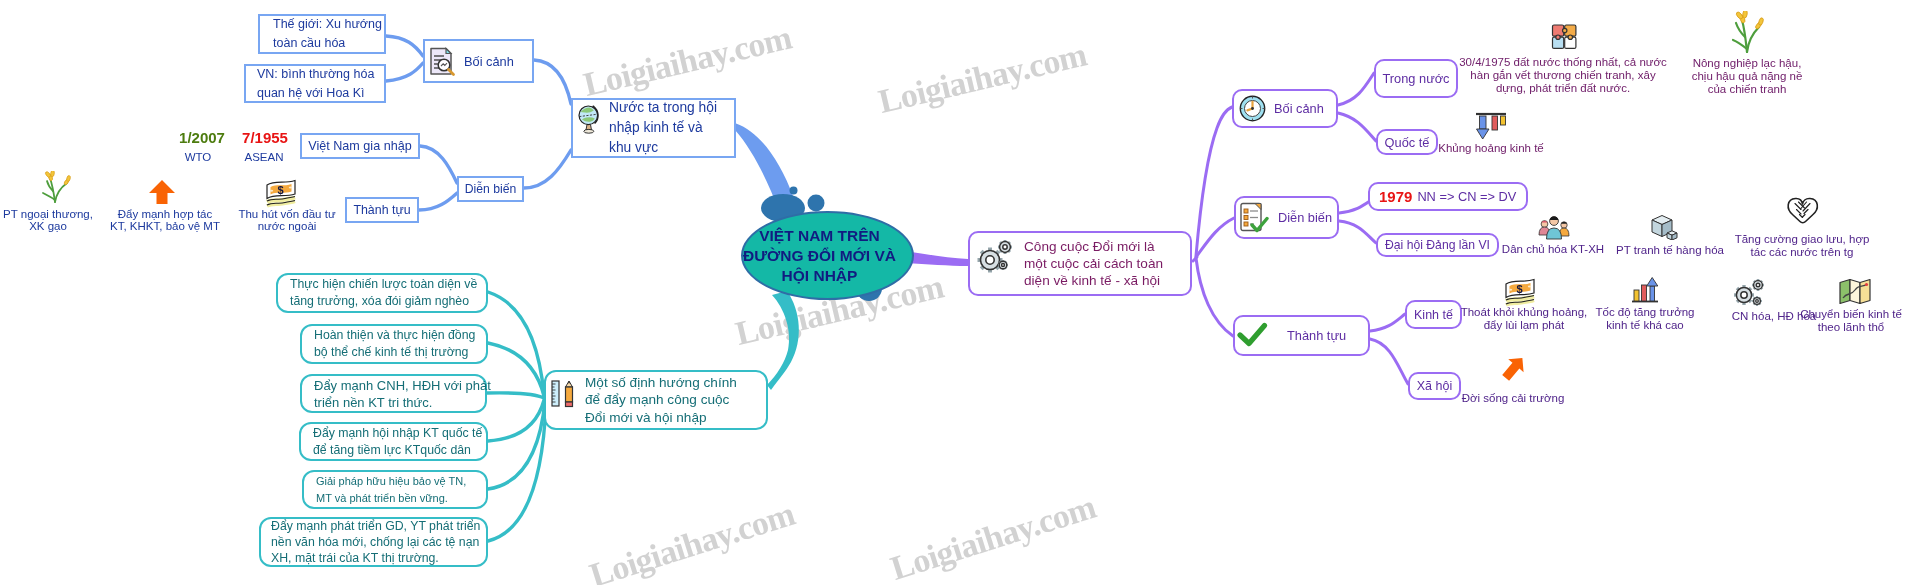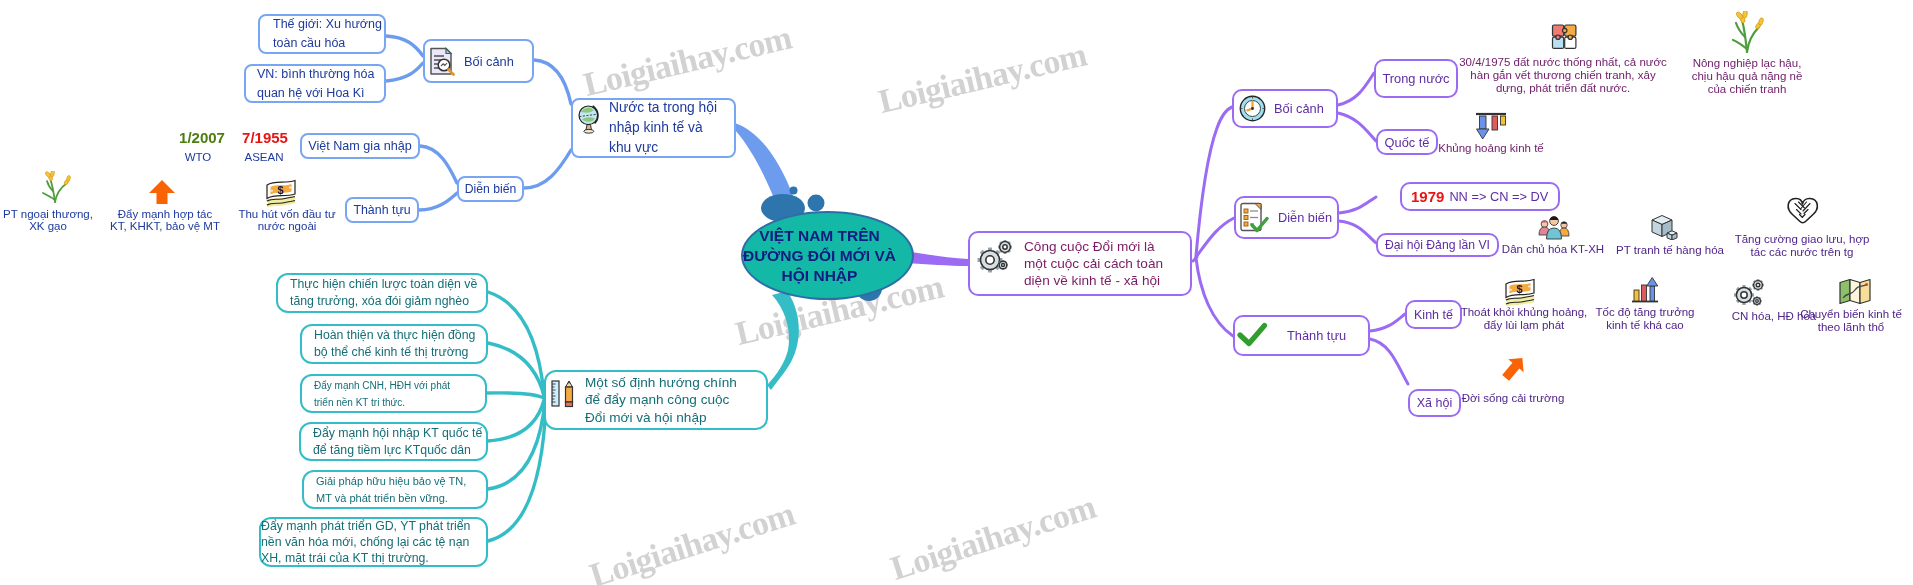--- a/index.html
+++ b/index.html
@@ -1,19 +1,19 @@
 <!DOCTYPE html>
 <html><head>
 <meta charset="utf-8">
 <style>
   html,body{margin:0;padding:0;background:#fff;}
   #stage{position:relative;width:1913px;height:585px;background:#fff;overflow:hidden;
     font-family:"Liberation Sans",sans-serif;}
   .bx{position:absolute;box-sizing:border-box;background:#fff;display:flex;align-items:center;white-space:nowrap;}
-  .blue{border:2.5px solid #78a6f2;border-radius:8px;color:#1d3a9e;}
+  .blue{border:2.5px solid #78a6f2;border-radius:0;color:#1d3a9e;}
   .teal{border:2.5px solid #35bdc7;border-radius:12px;color:#156e76;}
   .purp{border:2.5px solid #9b6cf3;border-radius:10px;color:#5e2da3;}
   .lbl{position:absolute;text-align:center;color:#1d3a9e;line-height:12px;font-size:11.5px;
        white-space:nowrap;transform:translateX(-50%);}
   .rlbl{position:absolute;text-align:center;color:#50248a;line-height:13px;font-size:11.5px;
        white-space:nowrap;transform:translateX(-50%);}
   .wm{position:absolute;font-family:"Liberation Serif",serif;font-weight:bold;color:#d2d2d2;
       font-size:34px;line-height:1;white-space:nowrap;letter-spacing:-0.7px;transform:rotate(-13.2deg);
       transform-origin:0 100%;}
   svg{position:absolute;left:0;top:0;}
@@ -91,36 +91,36 @@
 <div class="lbl" style="left:202px;top:130px;font-size:15px;font-weight:bold;color:#4d7c0f;line-height:15px;">1/2007</div>
 <div class="lbl" style="left:198px;top:151px;">WTO</div>
 <div class="lbl" style="left:265px;top:130px;font-size:15px;font-weight:bold;color:#e81414;line-height:15px;">7/1955</div>
 <div class="lbl" style="left:264px;top:151px;">ASEAN</div>
 <div class="lbl" style="left:48px;top:208px;">PT ngoại thương,<br>XK gạo</div>
 <div class="lbl" style="left:165px;top:208px;">Đẩy mạnh hợp tác<br>KT, KHKT, bảo vệ MT</div>
 <div class="lbl" style="left:287px;top:208px;">Thu hút vốn đầu tư<br>nước ngoài</div>
 
 <div class="bx teal" style="left:276px;top:273px;width:212px;height:40px;padding-left:12px;font-size:12.3px;line-height:17px;">Thực hiện chiến lược toàn diện về<br>tăng trưởng, xóa đói giảm nghèo</div>
 <div class="bx teal" style="left:300px;top:324px;width:188px;height:40px;padding-left:12px;font-size:12.3px;line-height:17px;">Hoàn thiện và thực hiện đồng<br>bộ thể chế kinh tế thị trường</div>
-<div class="bx teal" style="left:300px;top:374px;width:187px;height:39px;padding-left:12px;font-size:10px;line-height:17px;">Đẩy mạnh CNH, HĐH với phát<br>triển nền KT tri thức.</div>
+<div class="bx teal" style="left:300px;top:374px;width:187px;height:39px;padding-left:12px;font-size:13px;line-height:17px;">Đẩy mạnh CNH, HĐH với phát<br>triển nền KT tri thức.</div>
 <div class="bx teal" style="left:299px;top:422px;width:189px;height:39px;padding-left:12px;font-size:12.3px;line-height:17px;">Đẩy mạnh hội nhập KT quốc tế<br>để tăng tiềm lực KTquốc dân</div>
 <div class="bx teal" style="left:302px;top:470px;width:186px;height:39px;padding-left:12px;font-size:11px;line-height:17px;">Giải pháp hữu hiệu bảo vệ TN,<br>MT và phát triển bền vững.</div>
-<div class="bx teal" style="left:259px;top:517px;width:229px;height:50px;font-size:12.3px;line-height:16px;">Đẩy mạnh phát triển GD, YT phát triển<br>nền văn hóa mới, chống lại các tệ nạn<br>XH, mặt trái của KT thị trường.</div>
+<div class="bx teal" style="left:259px;top:517px;width:229px;height:50px;padding-left:10px;font-size:12.3px;line-height:16px;">Đẩy mạnh phát triển GD, YT phát triển<br>nền văn hóa mới, chống lại các tệ nạn<br>XH, mặt trái của KT thị trường.</div>
 <div class="bx teal" style="left:544px;top:370px;width:224px;height:60px;padding-left:39px;font-size:13.6px;line-height:17.5px;">Một số định hướng chính<br>để đẩy mạnh công cuộc<br>Đổi mới và hội nhập</div>
 
 <div class="bx purp" style="left:968px;top:231px;width:224px;height:65px;padding-left:54px;font-size:13.6px;line-height:17px;color:#7a1b63;">Công cuộc Đổi mới là<br>một cuộc cải cách toàn<br>diện về kinh tế - xã hội</div>
 <div class="bx purp" style="left:1232px;top:89px;width:106px;height:39px;padding-left:40px;font-size:12.8px;">Bối cảnh</div>
 <div class="bx purp" style="left:1374px;top:59px;width:84px;height:39px;justify-content:center;font-size:12.8px;">Trong nước</div>
 <div class="bx purp" style="left:1376px;top:129px;width:62px;height:26px;justify-content:center;font-size:12.8px;">Quốc tế</div>
 <div class="bx purp" style="left:1234px;top:196px;width:105px;height:43px;padding-left:42px;font-size:12.8px;">Diễn biến</div>
-<div class="bx purp" style="left:1400px;top:182px;width:160px;height:29px;padding-left:9px;font-size:12.8px;"><span style="color:#e81414;font-weight:bold;font-size:15px;">1979</span><span style="display:inline-block;width:5px;"></span>NN =&gt; CN =&gt; DV</div>
+<div class="bx purp" style="left:1368px;top:182px;width:160px;height:29px;padding-left:9px;font-size:12.8px;"><span style="color:#e81414;font-weight:bold;font-size:15px;">1979</span><span style="display:inline-block;width:5px;"></span>NN =&gt; CN =&gt; DV</div>
 <div class="bx purp" style="left:1376px;top:233px;width:123px;height:24px;justify-content:center;font-size:12.2px;">Đại hội Đảng lần VI</div>
 <div class="bx purp" style="left:1233px;top:315px;width:137px;height:41px;padding-left:52px;font-size:12.8px;">Thành tựu</div>
 <div class="bx purp" style="left:1405px;top:300px;width:57px;height:29px;justify-content:center;font-size:12.5px;">Kinh tế</div>
-<div class="bx purp" style="left:1408px;top:389px;width:53px;height:28px;justify-content:center;font-size:12.5px;">Xã hội</div>
+<div class="bx purp" style="left:1408px;top:372px;width:53px;height:28px;justify-content:center;font-size:12.5px;">Xã hội</div>
 
 <div class="rlbl" style="left:1563px;top:56px;color:#71206b;">30/4/1975 đất nước thống nhất, cả nước<br>hàn gắn vết thương chiến tranh, xây<br>dựng, phát triển đất nước.</div>
 <div class="rlbl" style="left:1747px;top:57px;color:#71206b;">Nông nghiệp lạc hậu,<br>chịu hậu quả nặng nề<br>của chiến tranh</div>
 <div class="rlbl" style="left:1491px;top:142px;color:#71206b;">Khủng hoảng kinh tế</div>
 <div class="rlbl" style="left:1553px;top:243px;">Dân chủ hóa KT-XH</div>
 <div class="rlbl" style="left:1670px;top:244px;">PT tranh tế hàng hóa</div>
 <div class="rlbl" style="left:1802px;top:233px;">Tăng cường giao lưu, hợp<br>tác các nước trên tg</div>
 <div class="rlbl" style="left:1524px;top:306px;">Thoát khỏi khủng hoảng,<br>đẩy lùi lạm phát</div>
 <div class="rlbl" style="left:1645px;top:306px;">Tốc độ tăng trưởng<br>kinh tế khá cao</div>
 <div class="rlbl" style="left:1752px;top:310px;margin-left:22px;">CN hóa, HĐ hóa</div>

